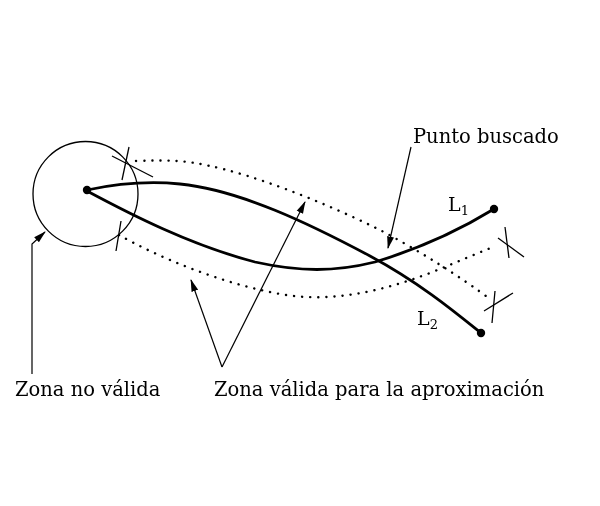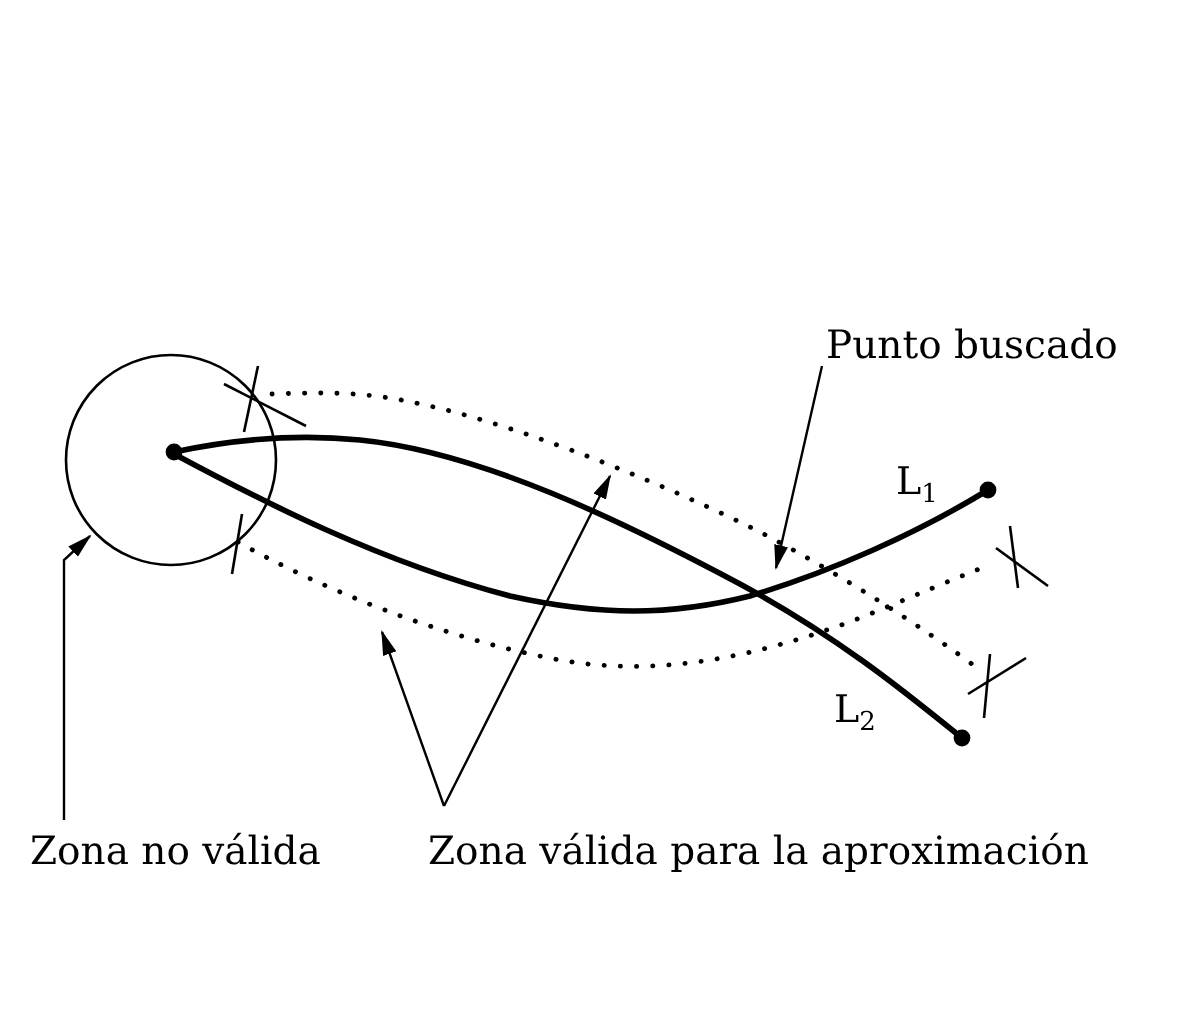--- a/index.html
+++ b/index.html
@@ -7,21 +7,20 @@
     padding: 0;
     background: #ffffff;
   }
   .canvas {
     position: relative;
     width: 600px;
     height: 442px;
     background: #ffffff;
     overflow: hidden;
     font-family: "DejaVu Serif", serif;
-    margin-top: 36px;
   }
   svg text {
     font-family: "DejaVu Serif", serif;
     fill: #000000;
   }
   .diagram-label { font-size: 19.5px; }
   .curve-label { font-size: 19px; }
   .curve-label .sub { font-size: 13px; }
 </style>
 </head>

